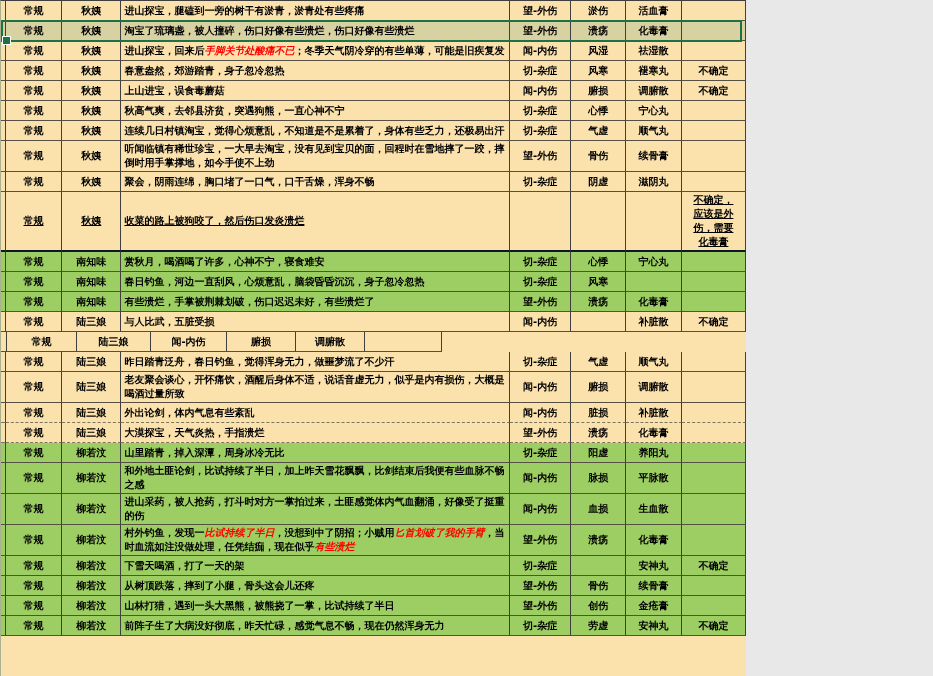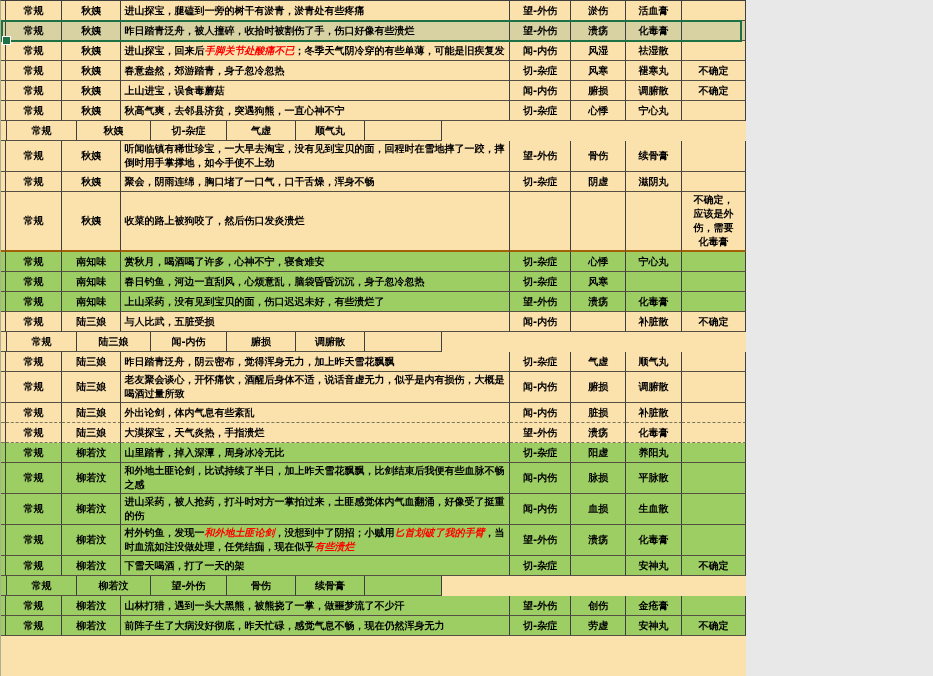--- a/index.html
+++ b/index.html
@@ -32,21 +32,21 @@
   .row.selected .cell{background:var(--row-selected);}
   .cell{
     box-sizing:border-box;
     border-right:1px solid var(--grid);
     border-bottom:1px solid var(--grid-soft);
     min-height:20px;
     display:flex;align-items:center;justify-content:center;
     text-align:center;
     padding:1px 2px;
   }
-  .sep-thick .cell{border-bottom:2px solid #a16207;}
+  .sep-thick .cell{border-bottom:2px solid #0f172a;text-decoration:underline;}
   .sep-dashed .cell{border-bottom:1px dashed #79755f;}
   .c-strip{width:6px;padding:0;}
   .c-cat{width:70px;}
   .c-name{width:74px;}
   .c-desc{width:492px;justify-content:flex-start;text-align:left;padding:1px 3px;}
   .desc-inner{width:100%;}
   .c-diag{width:76px;}
   .c-injury{width:69px;}
   .c-med{width:69px;}
   .c-note{width:77px;padding:1px 8px;}
@@ -85,21 +85,21 @@
     <div class="cell c-diag">望-外伤</div>
     <div class="cell c-injury">淤伤</div>
     <div class="cell c-med">活血膏</div>
     <div class="cell c-note"></div>
   </div>
       <div class="row tan selected">
     <div class="cell c-strip"></div>
     <div class="cell c-cat">常规</div>
     <div class="cell c-name">秋姨</div>
     <div class="cell c-desc">
-          <div class="desc-inner"><span>昨日踏青泛舟，被人撞碎，收拾时被割伤了手，伤口好像有些溃烂</span></div>
+          <div class="desc-inner"><span>淘宝了琉璃盏，被人撞碎，伤口好像有些溃烂，伤口好像有些溃烂</span></div>
         </div>
     <div class="cell c-diag">望-外伤</div>
     <div class="cell c-injury">溃疡</div>
     <div class="cell c-med">化毒膏</div>
     <div class="cell c-note"></div>
   <div class="sel-border"></div>
         <div class="sel-handle"></div>
       </div>
       <div class="row tan">
     <div class="cell c-strip"></div>
@@ -146,20 +146,23 @@
         </div>
     <div class="cell c-diag">切-杂症</div>
     <div class="cell c-injury">心悸</div>
     <div class="cell c-med">宁心丸</div>
     <div class="cell c-note"></div>
   </div>
       <div class="row tan">
     <div class="cell c-strip"></div>
     <div class="cell c-cat">常规</div>
     <div class="cell c-name">秋姨</div>
+    <div class="cell c-desc">
+          <div class="desc-inner"><span>连续几日村镇淘宝，觉得心烦意乱，不知道是不是累着了，身体有些乏力，还极易出汗</span></div>
+        </div>
     <div class="cell c-diag">切-杂症</div>
     <div class="cell c-injury">气虚</div>
     <div class="cell c-med">顺气丸</div>
     <div class="cell c-note"></div>
   </div>
       <div class="row tan">
     <div class="cell c-strip"></div>
     <div class="cell c-cat">常规</div>
     <div class="cell c-name">秋姨</div>
     <div class="cell c-desc">
@@ -216,21 +219,21 @@
     <div class="cell c-diag">切-杂症</div>
     <div class="cell c-injury">风寒</div>
     <div class="cell c-med"></div>
     <div class="cell c-note"></div>
   </div>
       <div class="row green">
     <div class="cell c-strip"></div>
     <div class="cell c-cat">常规</div>
     <div class="cell c-name">南知味</div>
     <div class="cell c-desc">
-          <div class="desc-inner"><span>上山采药，没有见到宝贝的面，伤口迟迟未好，有些溃烂了</span></div>
+          <div class="desc-inner"><span>有些溃烂，手掌被荆棘划破，伤口迟迟未好，有些溃烂了</span></div>
         </div>
     <div class="cell c-diag">望-外伤</div>
     <div class="cell c-injury">溃疡</div>
     <div class="cell c-med">化毒膏</div>
     <div class="cell c-note"></div>
   </div>
       <div class="row tan">
     <div class="cell c-strip"></div>
     <div class="cell c-cat">常规</div>
     <div class="cell c-name">陆三娘</div>
@@ -249,21 +252,21 @@
     <div class="cell c-diag">闻-内伤</div>
     <div class="cell c-injury">腑损</div>
     <div class="cell c-med">调腑散</div>
     <div class="cell c-note"></div>
   </div>
       <div class="row tan">
     <div class="cell c-strip"></div>
     <div class="cell c-cat">常规</div>
     <div class="cell c-name">陆三娘</div>
     <div class="cell c-desc">
-          <div class="desc-inner"><span>昨日踏青泛舟，阴云密布，觉得浑身无力，加上昨天雪花飘飘</span></div>
+          <div class="desc-inner"><span>昨日踏青泛舟，春日钓鱼，觉得浑身无力，做噩梦流了不少汗</span></div>
         </div>
     <div class="cell c-diag">切-杂症</div>
     <div class="cell c-injury">气虚</div>
     <div class="cell c-med">顺气丸</div>
     <div class="cell c-note"></div>
   </div>
       <div class="row tan">
     <div class="cell c-strip"></div>
     <div class="cell c-cat">常规</div>
     <div class="cell c-name">陆三娘</div>
@@ -333,21 +336,21 @@
     <div class="cell c-diag">闻-内伤</div>
     <div class="cell c-injury">血损</div>
     <div class="cell c-med">生血散</div>
     <div class="cell c-note"></div>
   </div>
       <div class="row green">
     <div class="cell c-strip"></div>
     <div class="cell c-cat">常规</div>
     <div class="cell c-name">柳若汶</div>
     <div class="cell c-desc">
-          <div class="desc-inner"><span>村外钓鱼，发现一</span><span class="red">和外地土匪论剑</span><span>，没想到中了阴招；小贼用</span><span class="red">匕首划破了我的手臂</span><span>，当时血流如注没做处理，任凭结痂，现在似乎</span><span class="red">有些溃烂</span></div>
+          <div class="desc-inner"><span>村外钓鱼，发现一</span><span class="red">比试持续了半日</span><span>，没想到中了阴招；小贼用</span><span class="red">匕首划破了我的手臂</span><span>，当时血流如注没做处理，任凭结痂，现在似乎</span><span class="red">有些溃烂</span></div>
         </div>
     <div class="cell c-diag">望-外伤</div>
     <div class="cell c-injury">溃疡</div>
     <div class="cell c-med">化毒膏</div>
     <div class="cell c-note"></div>
   </div>
       <div class="row green">
     <div class="cell c-strip"></div>
     <div class="cell c-cat">常规</div>
     <div class="cell c-name">柳若汶</div>
@@ -356,31 +359,34 @@
         </div>
     <div class="cell c-diag">切-杂症</div>
     <div class="cell c-injury"></div>
     <div class="cell c-med">安神丸</div>
     <div class="cell c-note">不确定</div>
   </div>
       <div class="row green">
     <div class="cell c-strip"></div>
     <div class="cell c-cat">常规</div>
     <div class="cell c-name">柳若汶</div>
+    <div class="cell c-desc">
+          <div class="desc-inner"><span>从树顶跌落，摔到了小腿，骨头这会儿还疼</span></div>
+        </div>
     <div class="cell c-diag">望-外伤</div>
     <div class="cell c-injury">骨伤</div>
     <div class="cell c-med">续骨膏</div>
     <div class="cell c-note"></div>
   </div>
       <div class="row green">
     <div class="cell c-strip"></div>
     <div class="cell c-cat">常规</div>
     <div class="cell c-name">柳若汶</div>
     <div class="cell c-desc">
-          <div class="desc-inner"><span>山林打猎，遇到一头大黑熊，被熊挠了一掌，做噩梦流了不少汗</span></div>
+          <div class="desc-inner"><span>山林打猎，遇到一头大黑熊，被熊挠了一掌，比试持续了半日</span></div>
         </div>
     <div class="cell c-diag">望-外伤</div>
     <div class="cell c-injury">创伤</div>
     <div class="cell c-med">金疮膏</div>
     <div class="cell c-note"></div>
   </div>
       <div class="row green">
     <div class="cell c-strip"></div>
     <div class="cell c-cat">常规</div>
     <div class="cell c-name">柳若汶</div>

